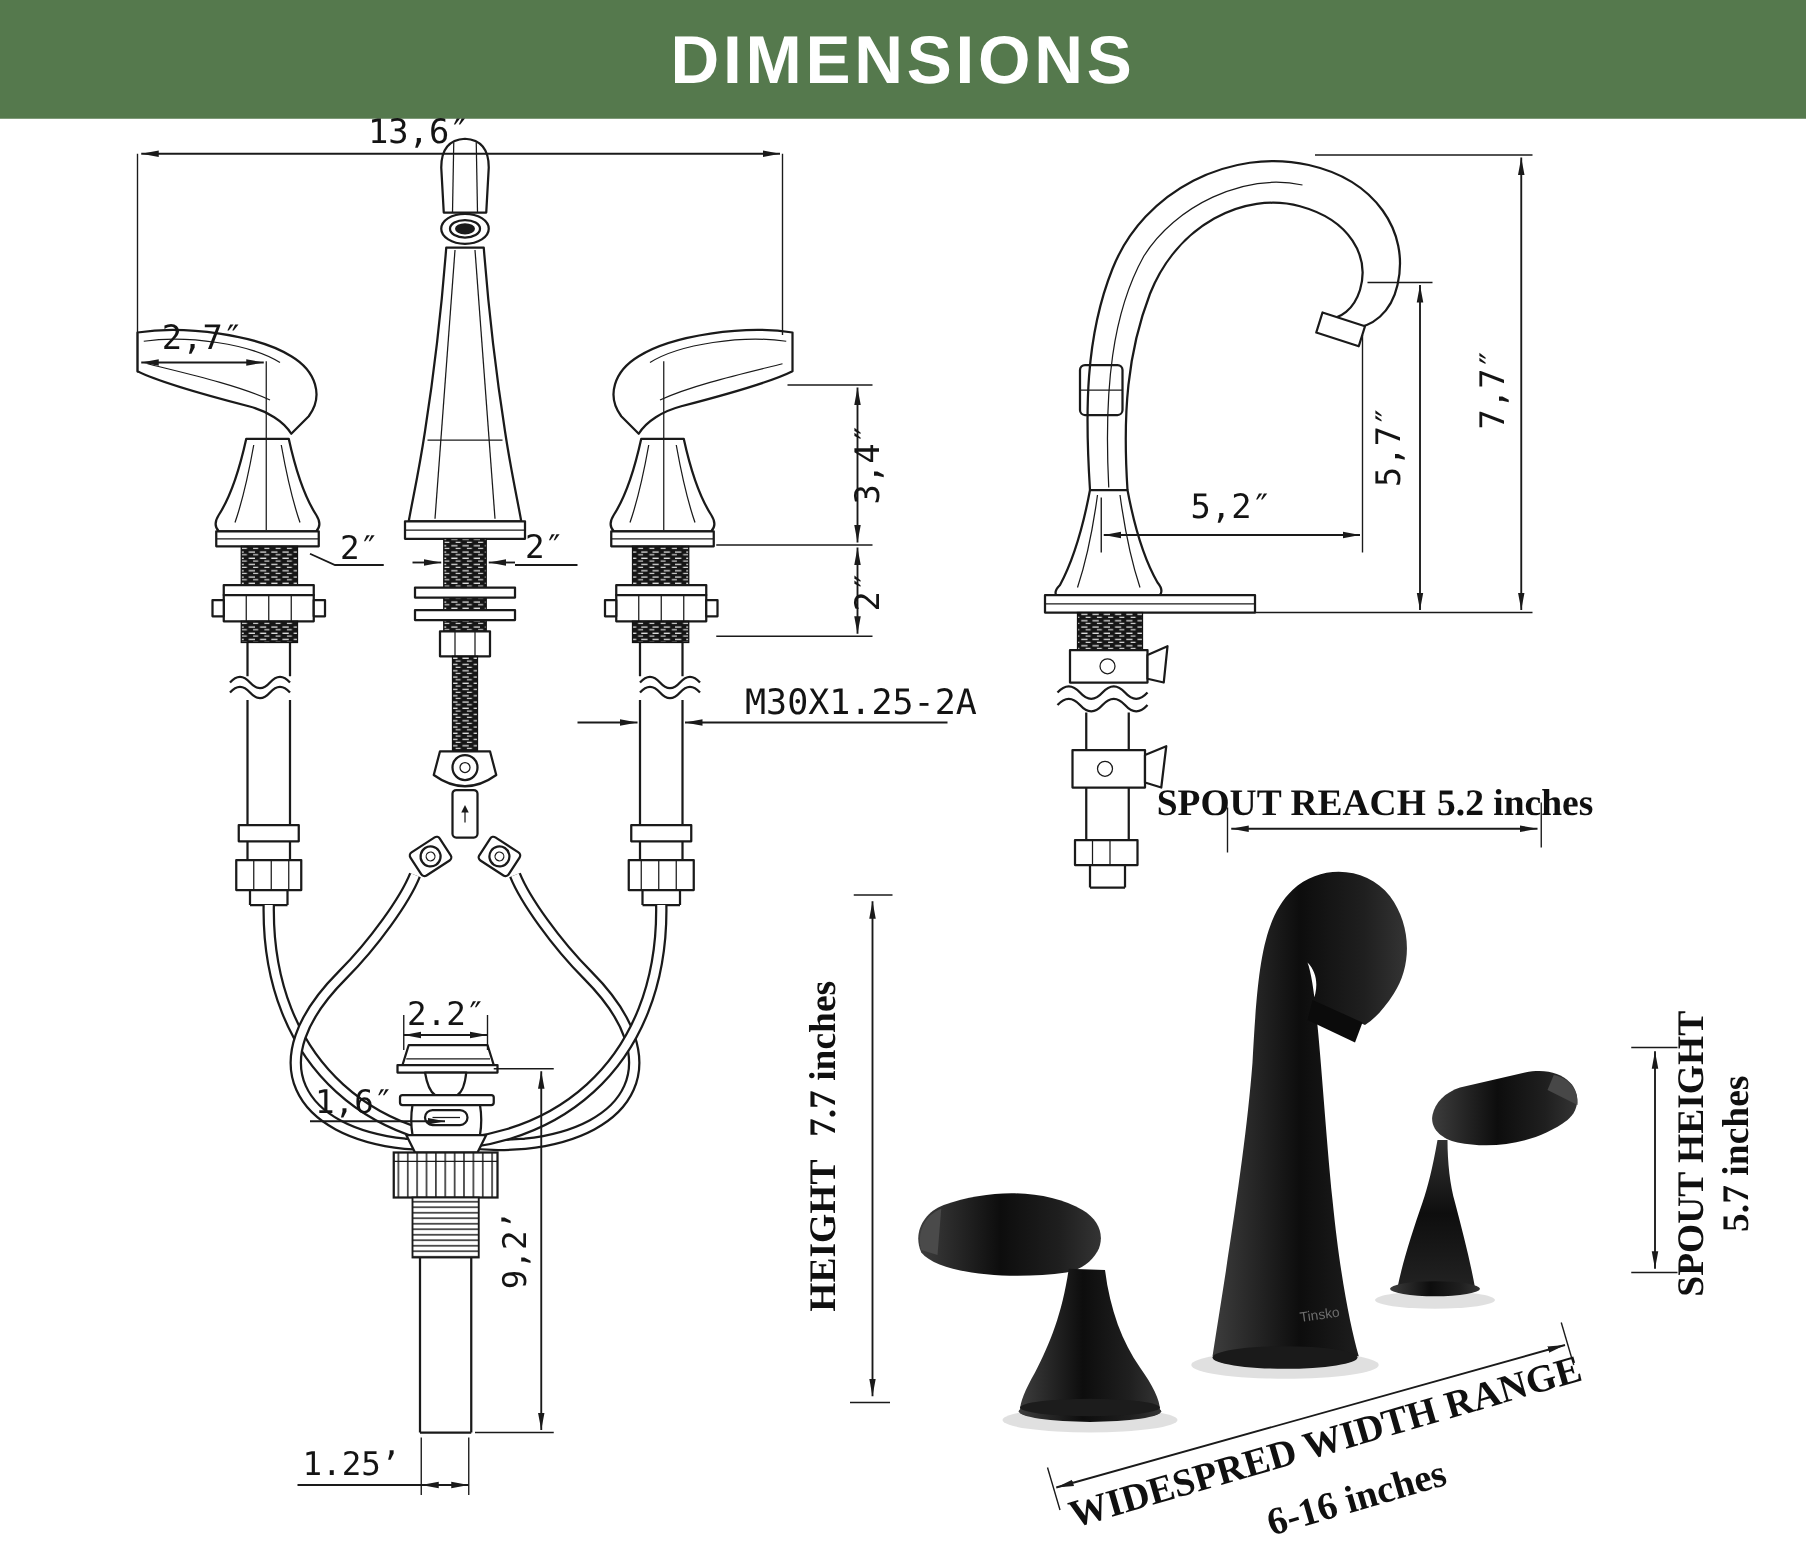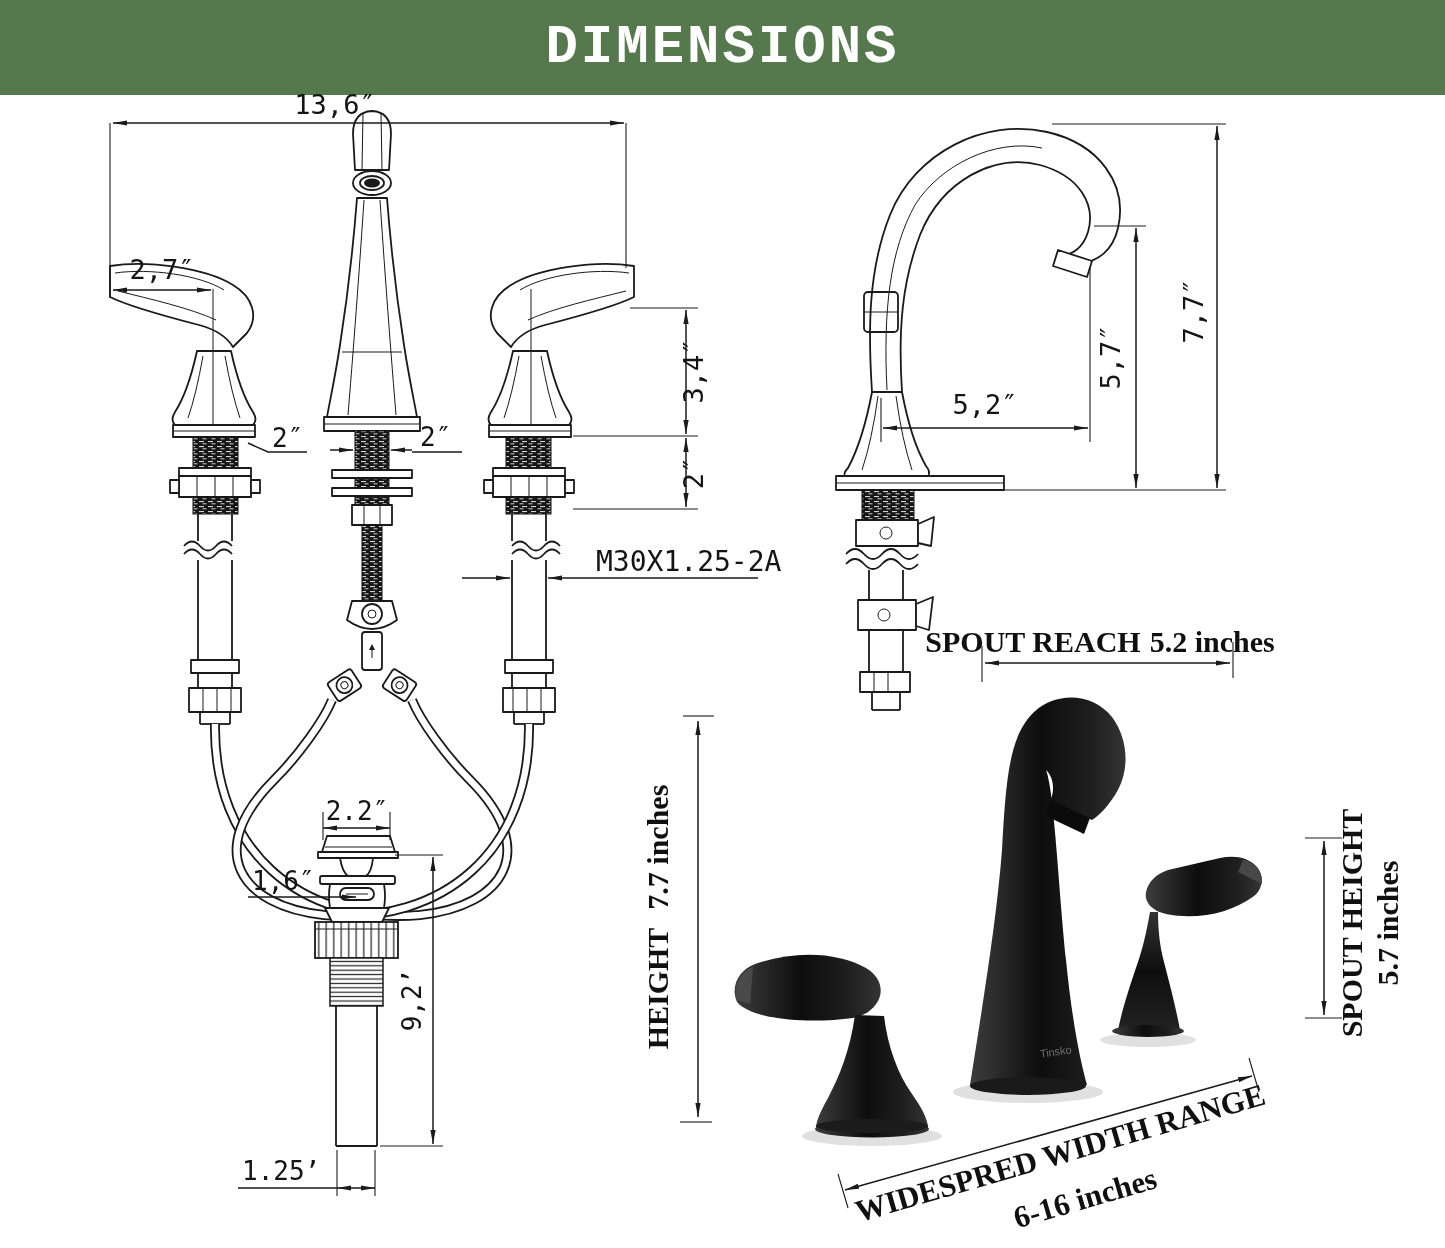--- a/index.html
+++ b/index.html
@@ -1,20 +1,20 @@
 <!DOCTYPE html>
 <html><head>
 <meta charset="utf-8">
 <style>
   html,body{margin:0;padding:0;background:#ffffff;}
   .page{position:relative;width:1445px;height:1248px;background:#ffffff;overflow:hidden;
         font-family:"Liberation Serif",serif;}
   .banner{position:absolute;left:0;top:0;width:1445px;height:95px;background:#55794d;
           display:flex;align-items:center;justify-content:center;}
-  .banner-title{color:#ffffff;font-family:Liberation Mono, monospace;font-weight:bold;
+  .banner-title{color:#ffffff;font-family:Liberation Sans, sans-serif;font-weight:bold;
           font-size:54px;letter-spacing:3px;line-height:1;}
   svg{position:absolute;left:0;top:0;}
   .ln{stroke:#1a1a1a;fill:none;stroke-width:1.8;stroke-linejoin:round;}
   .lnf{stroke:#1a1a1a;fill:#ffffff;stroke-width:1.8;stroke-linejoin:round;}
   .hl{stroke:#1a1a1a;fill:none;stroke-width:1;}
   .dim{stroke:#1a1a1a;fill:none;stroke-width:1.5;}
   .ext{stroke:#1a1a1a;fill:none;stroke-width:1.1;}
   .dimtxt{font-family:"DejaVu Sans Mono",monospace;font-size:27px;fill:#141414;}
   .dimtxt-s{font-family:"DejaVu Sans Mono",monospace;font-size:26px;fill:#141414;}
   .sertxt{font-family:"Liberation Serif",serif;font-weight:bold;font-size:30px;fill:#101010;}

